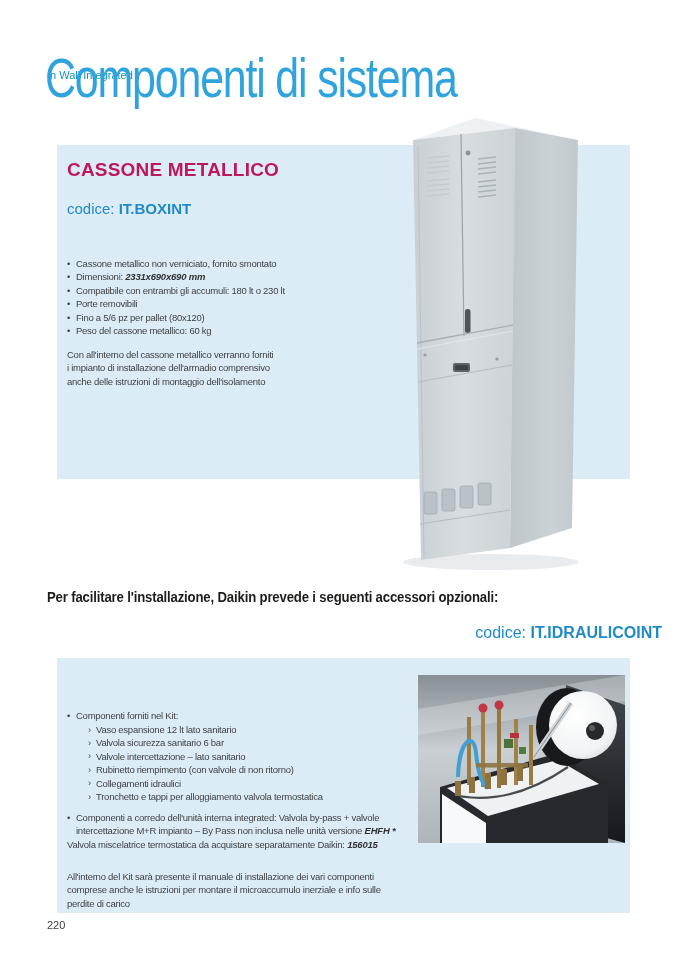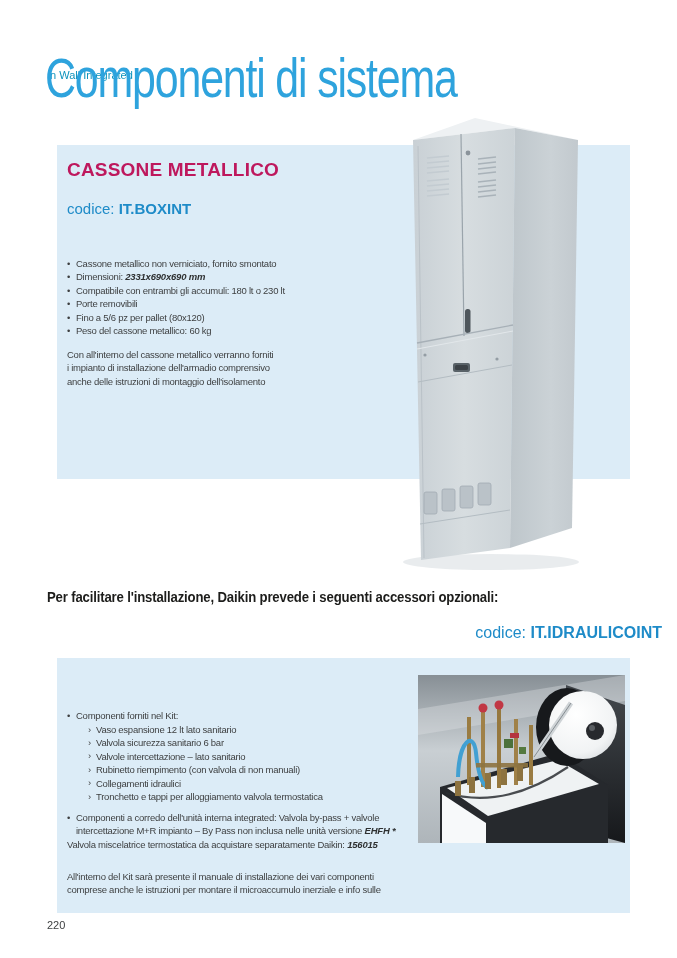--- a/index.html
+++ b/index.html
@@ -172,36 +172,37 @@
     <span>codice:</span>
     <b>IT.IDRAULICOINT</b>
   </div>
 
   <section class="panel panel2">
     <div class="intro-bullet body-text">Componenti forniti nel Kit:</div>
     <ul class="kit-list body-text">
       <li>Vaso espansione 12 lt lato sanitario</li>
       <li>Valvola sicurezza sanitario 6 bar</li>
       <li>Valvole intercettazione – lato sanitario</li>
-      <li>Rubinetto riempimento (con valvola di non manuali)</li>
+      <li>Rubinetto riempimento (con valvole di non ritorno)</li>
       <li>Collegamenti idraulici</li>
       <li>Tronchetto e tappi per alloggiamento valvola termostatica</li>
     </ul>
     <div class="note2-block body-text">
       <div class="ln ln-bullet">Componenti a corredo dell'unità interna integrated: Valvola by-pass + valvole</div>
       <div class="ln ln-indent">
         <span>intercettazione M+R impianto – By Pass non inclusa nelle unità versione </span><b>EHFH *</b>
       </div>
       <div class="ln">
         <span>Valvola miscelatrice termostatica da acquistare separatamente Daikin: </span><b>156015</b>
       </div>
     </div>
     <div class="note3-block body-text">
       <div>All'interno del Kit sarà presente il manuale di installazione dei vari componenti</div>
       <div>comprese anche le istruzioni per montare il microaccumulo inerziale e info sulle</div>
+      <div>perdite di carico</div>
     </div>
   </section>
 
   <svg class="kit-svg" width="207" height="168" viewBox="0 0 207 168" aria-hidden="true">
     <defs>
       <linearGradient id="kitBg" x1="0" y1="0" x2="0" y2="1">
         <stop offset="0" stop-color="#878f95"></stop>
         <stop offset="0.45" stop-color="#c9cfd3"></stop>
         <stop offset="1" stop-color="#aeb5ba"></stop>
       </linearGradient>

